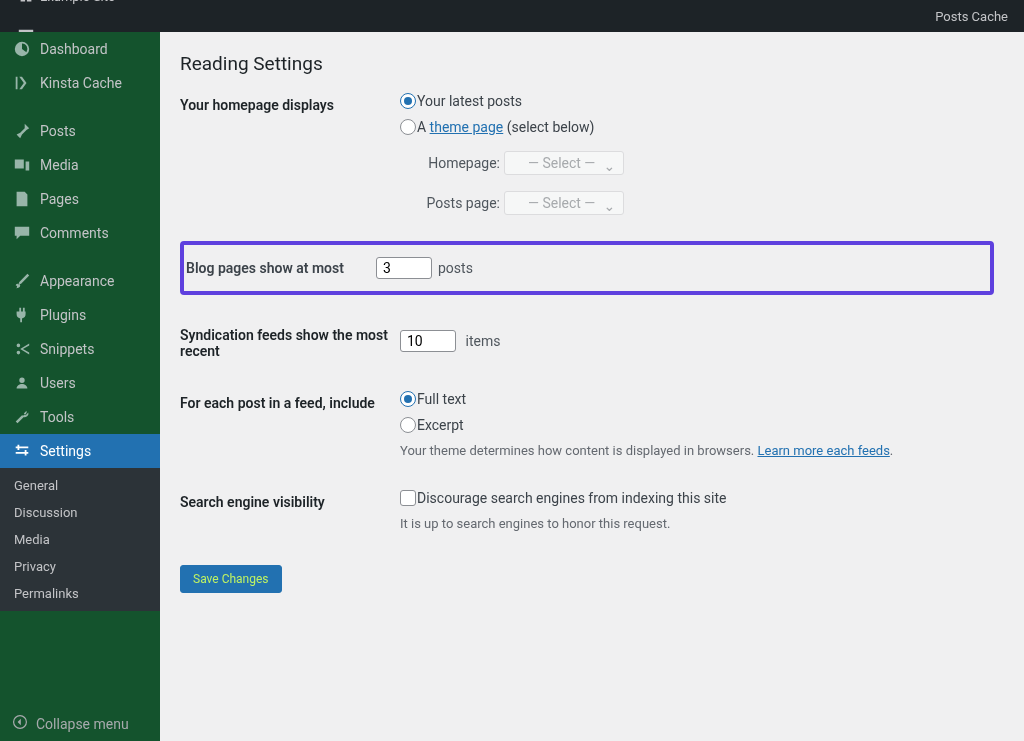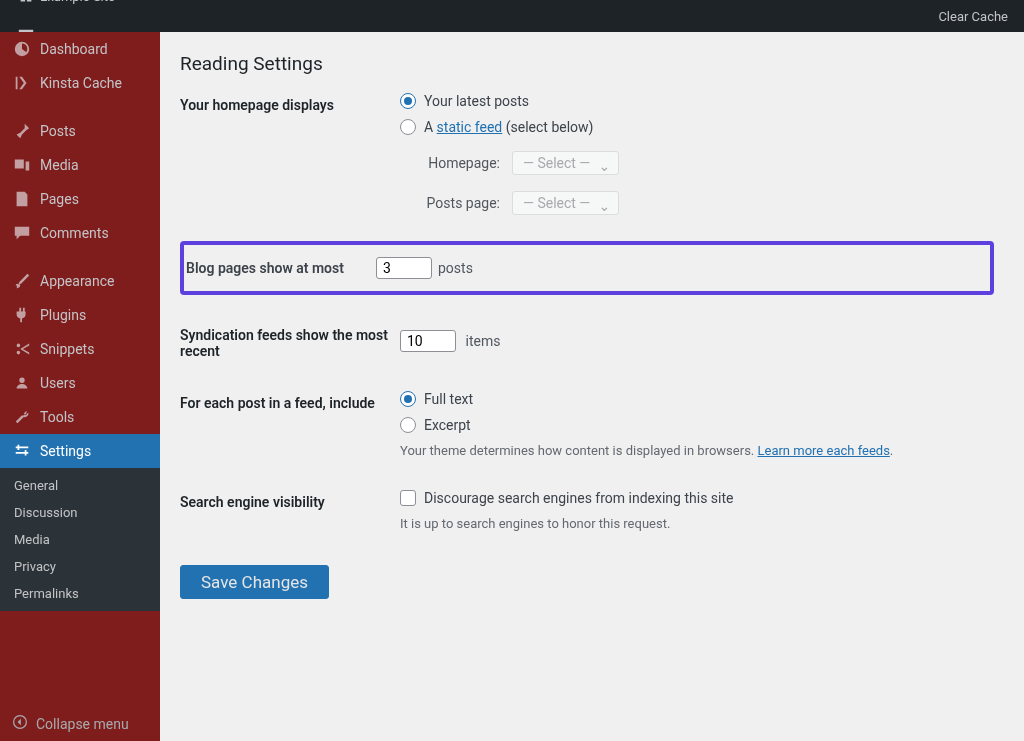--- a/index.html
+++ b/index.html
@@ -7,56 +7,56 @@
 
 
 .adminbar { background: #1d2327; color: #c3c4c7; height: 32px; display: flex; align-items: center; padding: 0 8px; font-size: 13px; }
 .adminbar .ab-left { display: flex; align-items: flex-start; gap: 8px; flex-direction: column; }
 .adminbar .ab-item { display: inline-flex; align-items: center; padding: 0 8px; height: 32px; color: #c3c4c7; cursor: pointer; }
 .adminbar .ab-right { margin-left: auto; display: flex; }
 .adminbar .ico { width: 20px; height: 20px; display: inline-flex; align-items: center; justify-content: center; margin-right: 4px; }
 
 
 .wrap { display: flex; height: calc(741px - 32px); }
-.sidebar { width: 160px; background: #7f1d1d; color: #c3c4c7; font-size: 14px; display: flex; flex-direction: column; }
+.sidebar { width: 160px; background: #14532d; color: #c3c4c7; font-size: 14px; display: flex; flex-direction: column; }
 .menu-item { display: flex; align-items: center; padding: 7px 8px 7px 12px; cursor: pointer; position: relative; }
 .menu-item .mico { width: 20px; height: 20px; margin-right: 8px; display: inline-flex; align-items: center; justify-content: center; color: rgba(240,246,252,.6); }
 .menu-item.active { background: #2271b1; color: #fff; }
 .menu-item.active .mico { color: #fff; }
 .menu-item.active::after { content: ""; position: absolute; right: -8px; top: 50%; transform: translateY(-50%); border: 8px solid transparent; border-right-color: #f0f0f1; }
 .menu-sep { height: 14px; }
 .submenu { background: #2c3338; padding: 4px 0; font-size: 13px; }
 .sub-item { padding: 6px 12px 6px 14px; color: #c3c4c7; cursor: pointer; }
 .sub-item.current { color: #fff; font-weight: 600; }
 .sub-item.current .outlined { display: inline-block; border: 2px solid #5e40de; padding: 1px 4px; }
 .collapse { margin-top: auto; padding: 8px 8px 8px 12px; font-size: 14px; color: #a7aaad; cursor: pointer; display: flex; align-items: center; }
 .collapse .mico { color: #a7aaad; margin-right: 8px; }
 
 
 .content { flex: 1; padding: 20px 20px 24px 20px; overflow: auto; }
 h1 { font-size: 19px; font-weight: 400; color: #1d2327; margin-bottom: 4px; }
 .form-table { width: 100%; border-collapse: collapse; }
 .form-table th { text-align: left; vertical-align: top; width: 220px; padding: 18px 10px 18px 0; font-weight: 600; font-size: 14px; color: #1d2327; margin-left: 6px; }
 .form-table td { padding: 14px 10px 18px 0; font-size: 14px; color: #3c434a; }
-.radio-row { display: flex; align-items: center; gap: 8px; margin-bottom: 10px; }
+.radio-row { display: flex; align-items: center; gap: 1px; margin-bottom: 10px; }
 .radio { appearance: none; width: 16px; height: 16px; border: 1px solid #8c8f94; border-radius: 50%; position: relative; background: #fff; cursor: pointer; }
 .radio:checked { border-color: #2271b1; }
 .radio:checked::after { content: ""; position: absolute; top: 3px; left: 3px; width: 8px; height: 8px; background: #2271b1; border-radius: 50%; }
 .linklike { color: #2271b1; text-decoration: underline; cursor: pointer; }
-.select-row { display: flex; align-items: center; gap: 12px; margin: 16px 0 8px 0; }
+.select-row { display: flex; align-items: center; gap: 4px; margin: 16px 0 8px 0; }
 .select-lbl { width: 100px; text-align: right; color: #50575e; }
-.select { border: 1px solid #dcdcde; background: #f6f7f7; color: #a7aaad; padding: 3px 28px 3px 10px; font-size: 14px; position: relative; border-radius: 3px; cursor: default; }
+.select { border: 1px solid #dcdcde; background: #f6f7f7; color: #a7aaad; padding: 3px 28px 3px 23px; font-size: 14px; position: relative; border-radius: 3px; cursor: default; }
 .select .chev { position: absolute; right: 8px; top: 6px; color: #a7aaad; }
 .numbox { width: 56px; padding: 2px 6px; border: 1px solid #8c8f94; border-radius: 3px; font-size: 14px; background: #fff; }
 .unit { margin-left: 6px; color: #50575e; }
 .hl-box { border: 4px solid #5e40de; border-radius: 4px; padding: 12px 6px 12px 0px; display: flex; align-items: center; -webkit-box-decoration-break: clone; }
 .chk { appearance: none; width: 16px; height: 16px; border: 1px solid #8c8f94; border-radius: 3px; background: #fff; cursor: pointer; }
 .desc { color: #646970; font-size: 13px; margin-top: 8px; }
 .submit { margin-top: 16px; }
-.button-primary { background: #2271b1; border: 1px solid #2271b1; color: #e5e5e5; padding: 6px 20px; font-size: 17px; border-radius: 3px; cursor: pointer; }
+.button-primary { background: #2271b1; border: 1px solid #2271b1; color: #bef264; padding: 6px 12px; font-size: 12px; border-radius: 3px; cursor: pointer; }
 </style>
 </head>
 <body>
 
 <div class="adminbar">
   <div class="ab-left">
     <span class="ab-item">
       <span class="ico">
         <svg viewBox="0 0 20 20" width="18" height="18" fill="currentColor">
             <path d="M10 .2C4.6.2.2 4.6.2 10s4.4 9.8 9.8 9.8 9.8-4.4 9.8-9.8S15.4.2 10 .2zM1.6 10c0-1.2.3-2.4.7-3.4l4 11C3.7 16.1 1.6 13.3 1.6 10zm8.4 8.4c-.8 0-1.6-.1-2.4-.3l2.5-7.3 2.6 7.1c0 .1 0 .1.1.1-.9.3-1.8.4-2.8.4zm1.2-12.3h2c-.1-.7-.7-.7-.7-.7h-5.4s-.6 0-.7.7h1.9l1.2 3.2-1.6 4.9-2.7-8.1h2c-.1-.7-.7-.7-.7-.7H2.8C4.3 2.9 7 1.6 10 1.6c2.2 0 4.3.8 5.8 2.2h-.1c-.8 0-1.4.7-1.4 1.5 0 .7.4 1.3.8 2 .3.6.7 1.3.7 2.4 0 .7-.3 1.6-.7 2.8l-.9 2.9-3-9.3zm5.7 1.6c.9 1.3 1.5 2.9 1.5 4.7 0 3.7-2 6.9-5 8.1l2.6-7.4c.5-1.2.6-2.2.6-3 .1-.9 0-1.6-.3-2.4h.6z"></path>
@@ -82,21 +82,21 @@
     <span class="ab-item">
       <span class="ico">
         <svg viewBox="0 0 20 20" width="16" height="16" fill="currentColor">
             <path d="M9 3h2v6h6v2h-6v6H9v-6H3V9h6z"></path>
           </svg>
       </span>
       <span>New</span>
     </span>
   </div>
   <div class="ab-right">
-    <span class="ab-item">Clear Cache</span>
+    <span class="ab-item">Posts Cache</span>
   </div>
 </div>
 
 <div class="wrap">
 
   <nav class="sidebar">
 
     <div class="menu-item">
       <span class="mico">
           <svg viewBox="0 0 20 20" width="18" height="18" fill="currentColor">
@@ -226,21 +226,21 @@
           <tr>
         <th>Your homepage displays</th>
         <td>
           <div class="radio-row">
             <input type="radio" class="radio" checked="" style="">
             <span>Your latest posts</span>
           </div>
           <div class="radio-row">
             <input type="radio" class="radio" style="">
             <span>
-              <span>A </span><span class="linklike">static feed</span><span> (select below)</span>
+              <span>A </span><span class="linklike">theme page</span><span> (select below)</span>
             </span>
           </div>
           <div class="select-row">
             <span class="select-lbl">Homepage:</span>
             <span class="select">
               <span>— Select —</span>
               <span class="chev">⌄</span>
             </span>
           </div>
           <div class="select-row">

